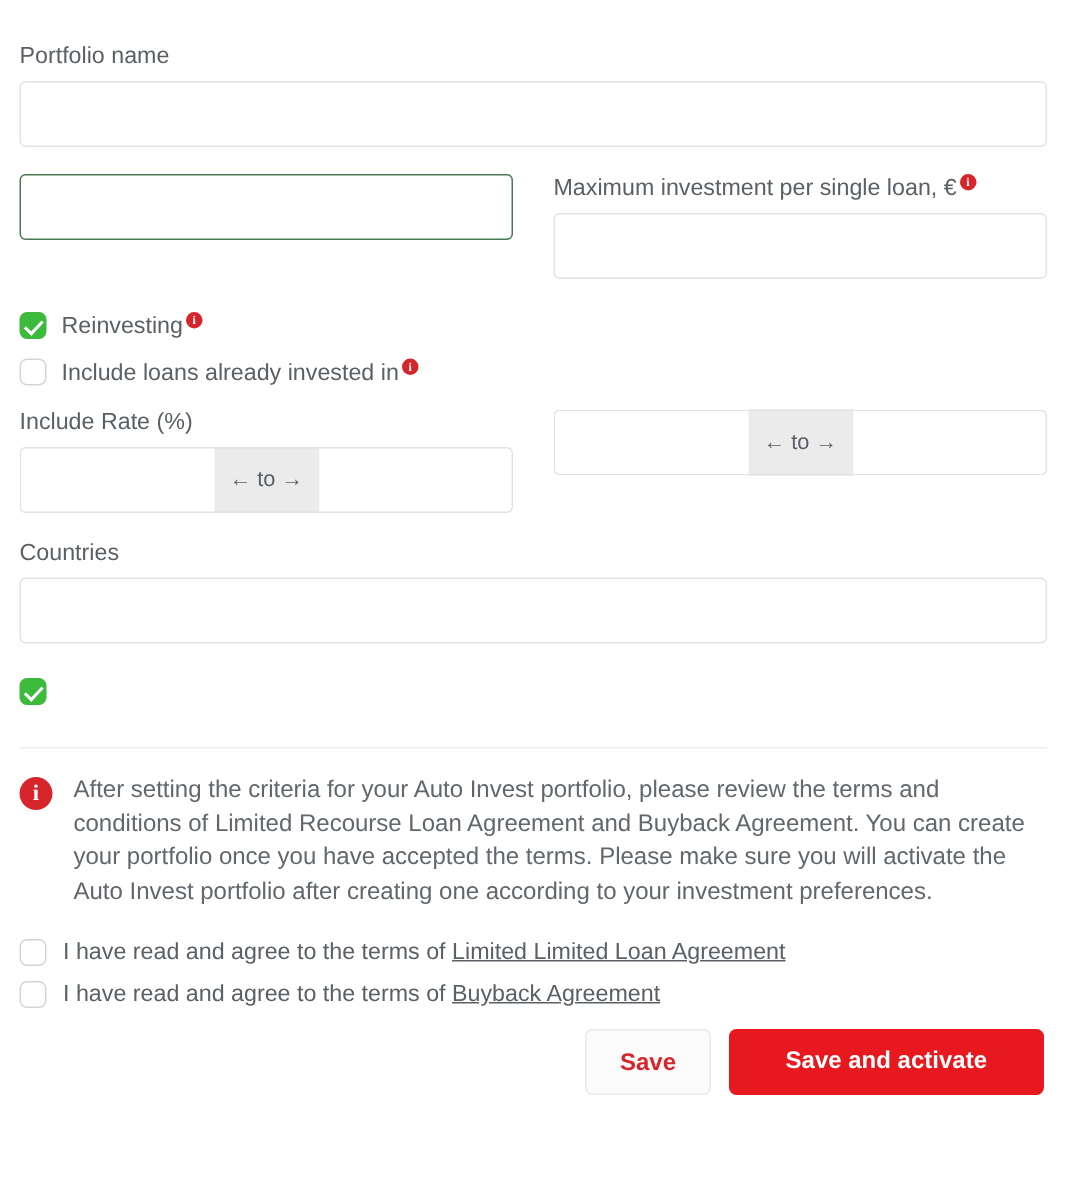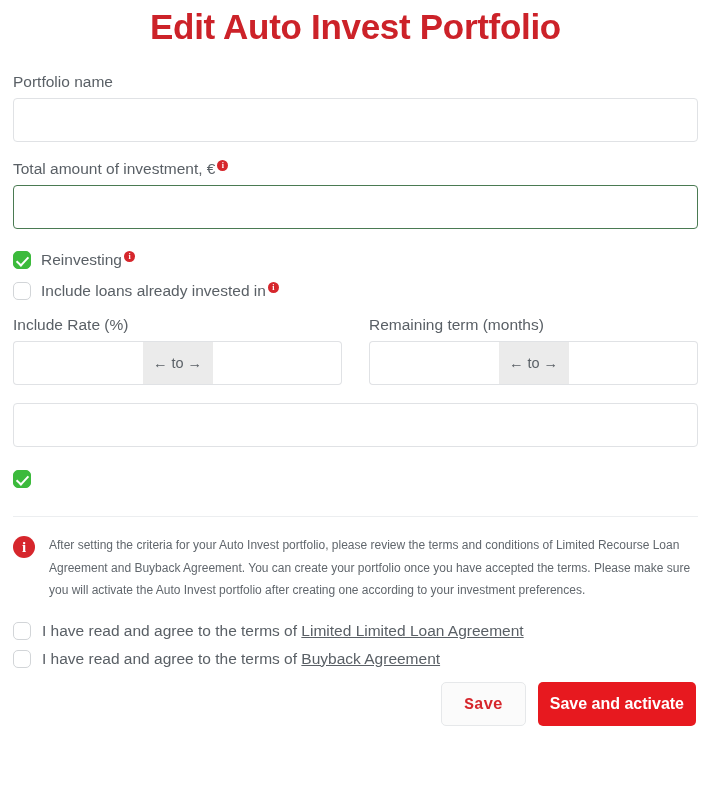--- a/index.html
+++ b/index.html
@@ -181,21 +181,21 @@
     background: #d6262c;
     color: #ffffff;
     font-size: 15px;
     font-weight: 700;
     line-height: 22px;
     text-align: center;
     font-family: "Liberation Serif", serif;
     margin-top: 2px;
   }
   .notice-text {
-    font-size: 12px;
+    font-size: 16px;
     line-height: 22.5px;
     color: #61676d;
     flex: 1 1 auto;
   }
 
   
   .agreements { margin-top: 20px; }
   .agree-row {
     display: flex;
     align-items: center;
@@ -231,48 +231,49 @@
     font-weight: 700;
     cursor: pointer;
     height: 44px;
     line-height: 44px;
     padding: 0 22px;
   }
   .btn-secondary {
     background: #fbfbfb;
     color: #d6262c;
     border: 1px solid #e6e8ea;
-    font-family: Liberation Mono, monospace;
   }
   .btn-primary {
     background: #e7191f;
     color: #ffffff;
-    padding: 0 12px;
+    padding: 0 38px;
   }
 </style>
 </head>
 <body>
 
 <div class="page">
 
-  <h1 class="page-title">Edit Auto Invest Portfolio</h1>
 
   <div class="block" style="margin-top:29px;">
     <label class="field-label">
       <span>Portfolio name</span>
     </label>
     <input class="text-input" type="text" value="" placeholder="" style="">
   </div>
 
   <div class="block row-2col">
     <div class="col">
+      <input class="text-input focused" type="text" value="" placeholder="" style="">
+    </div>
+    <div class="col">
       <label class="field-label">
-        <span>Total amount of investment, €</span><span class="info-badge">i</span>
+        <span>Maximum investment per single loan, €</span><span class="info-badge">i</span>
       </label>
-      <input class="text-input focused" type="text" value="" placeholder="" style="">
+      <input class="text-input" type="text" value="" placeholder="" style="">
     </div>
   </div>
 
   <div style="margin-top:19px;">
     <div class="check-row">
       <span class="checkbox checked"></span>
       <span class="check-label"><span>Reinvesting</span><span class="info-badge">i</span></span>
     </div>
     <div class="check-row" style="margin-top:9px;">
       <span class="checkbox"></span>
@@ -283,30 +284,30 @@
   <div class="block row-2col" style="margin-top:14px;">
     <div class="col">
       <label class="field-label">Include Rate (%)</label>
       <div class="range-group">
         <input class="range-input left" type="text" value="" style="">
         <span class="range-sep">← to →</span>
         <input class="range-input right" type="text" value="" style="">
       </div>
     </div>
     <div class="col">
-      <label class="field-label">Remaining term (months)</label>
       <div class="range-group">
         <input class="range-input left" type="text" value="" style="">
         <span class="range-sep">← to →</span>
         <input class="range-input right" type="text" value="" style="">
       </div>
     </div>
   </div>
 
   <div class="block" style="margin-top:18px;">
+    <label class="field-label">Countries</label>
     <input class="text-input" type="text" value="" placeholder="" style="">
   </div>
 
   <div class="check-row" style="margin-top:21px;">
     <span class="checkbox checked"></span>
   </div>
 
   <div class="divider"></div>
 
   <div class="notice">

